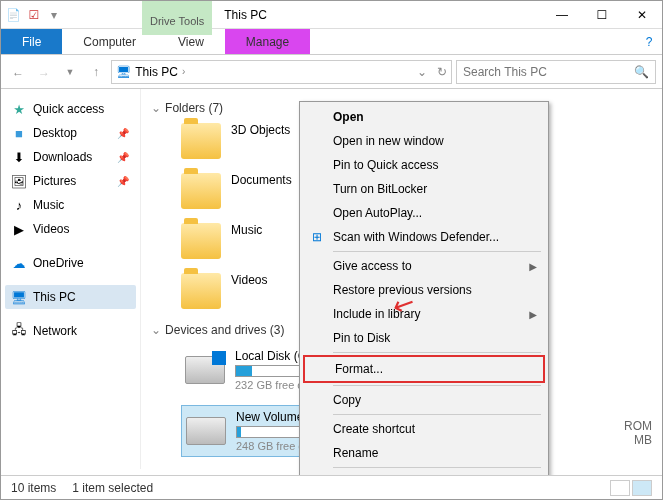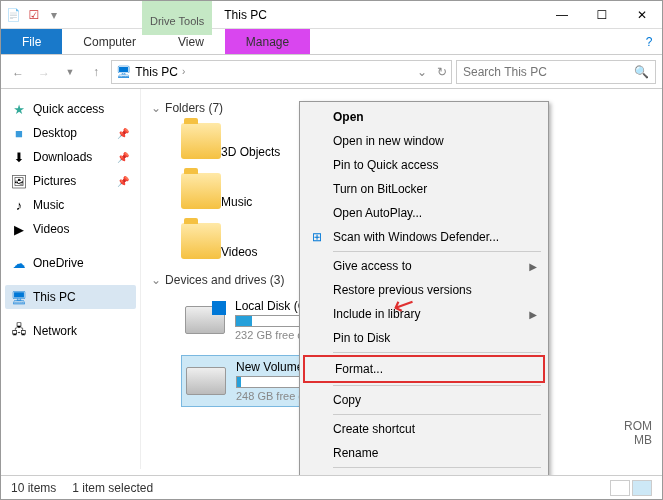--- a/index.html
+++ b/index.html
@@ -24,21 +24,21 @@
 .body{display:flex;height:380px}
 .nav{width:140px;padding:8px 4px;border-right:1px solid #eee}
 .nav-item{display:flex;align-items:center;gap:6px;padding:4px 6px;border-radius:2px}
 .nav-item .pin{margin-left:auto;color:#bbb;font-size:10px}
 .nav-item.sel{background:#d8e6f2}
 .nav-grp{margin-bottom:10px}
 .nav-icon{width:16px;height:16px;display:flex;align-items:center;justify-content:center;font-size:13px}
 .main{flex:1;padding:8px 10px;position:relative}
 .section{display:flex;align-items:center;gap:4px;color:#333;margin:4px 0 8px}
 .section .chev{color:#888}
-.folder-row{display:flex;align-items:flex-end;margin:6px 0 14px 30px}
+.folder-row{display:flex;align-items:flex-start;gap:10px;margin:6px 0 14px 30px}
 .folder-icon{width:40px;height:36px;background:linear-gradient(#ffe9a8,#f5c142);border-radius:3px;position:relative}
 .folder-icon::before{content:"";position:absolute;top:-5px;left:3px;width:14px;height:6px;background:#f5c142;border-radius:2px 2px 0 0}
 .drive-item{display:flex;align-items:center;gap:10px;margin:6px 0 10px 30px;padding:4px;width:260px}
 .drive-item.sel{background:#cde8f6;border:1px solid #7ab8e0}
 .drive-icon{width:40px;height:28px;background:linear-gradient(#eee,#bbb);border:1px solid #999;border-radius:2px;position:relative}
 .drive-icon.win::after{content:"";position:absolute;right:-2px;top:-6px;width:14px;height:14px;background:#0078d7}
 .drive-info{display:flex;flex-direction:column;gap:2px;flex:1}
 .progress{width:100%;height:12px;border:1px solid #999;background:#fff}
 .progress-fill{height:100%;background:#26a0da}
 .drive-sub{color:#888;font-size:11px}
@@ -153,20 +153,24 @@
     <div class="section">
         <span class="chev">⌄</span>
         <span>Folders (7)</span>
       </div>
     <div class="folder-row">
         <div class="folder-icon"></div>
         <span>3D Objects</span>
       </div>
     <div class="folder-row">
         <div class="folder-icon"></div>
+        <span>Documents</span>
+      </div>
+    <div class="folder-row">
+        <div class="folder-icon"></div>
         <span>Music</span>
       </div>
     <div class="folder-row">
         <div class="folder-icon"></div>
         <span>Videos</span>
       </div>
 
     <div class="section">
         <span class="chev">⌄</span>
         <span>Devices and drives (3)</span>

